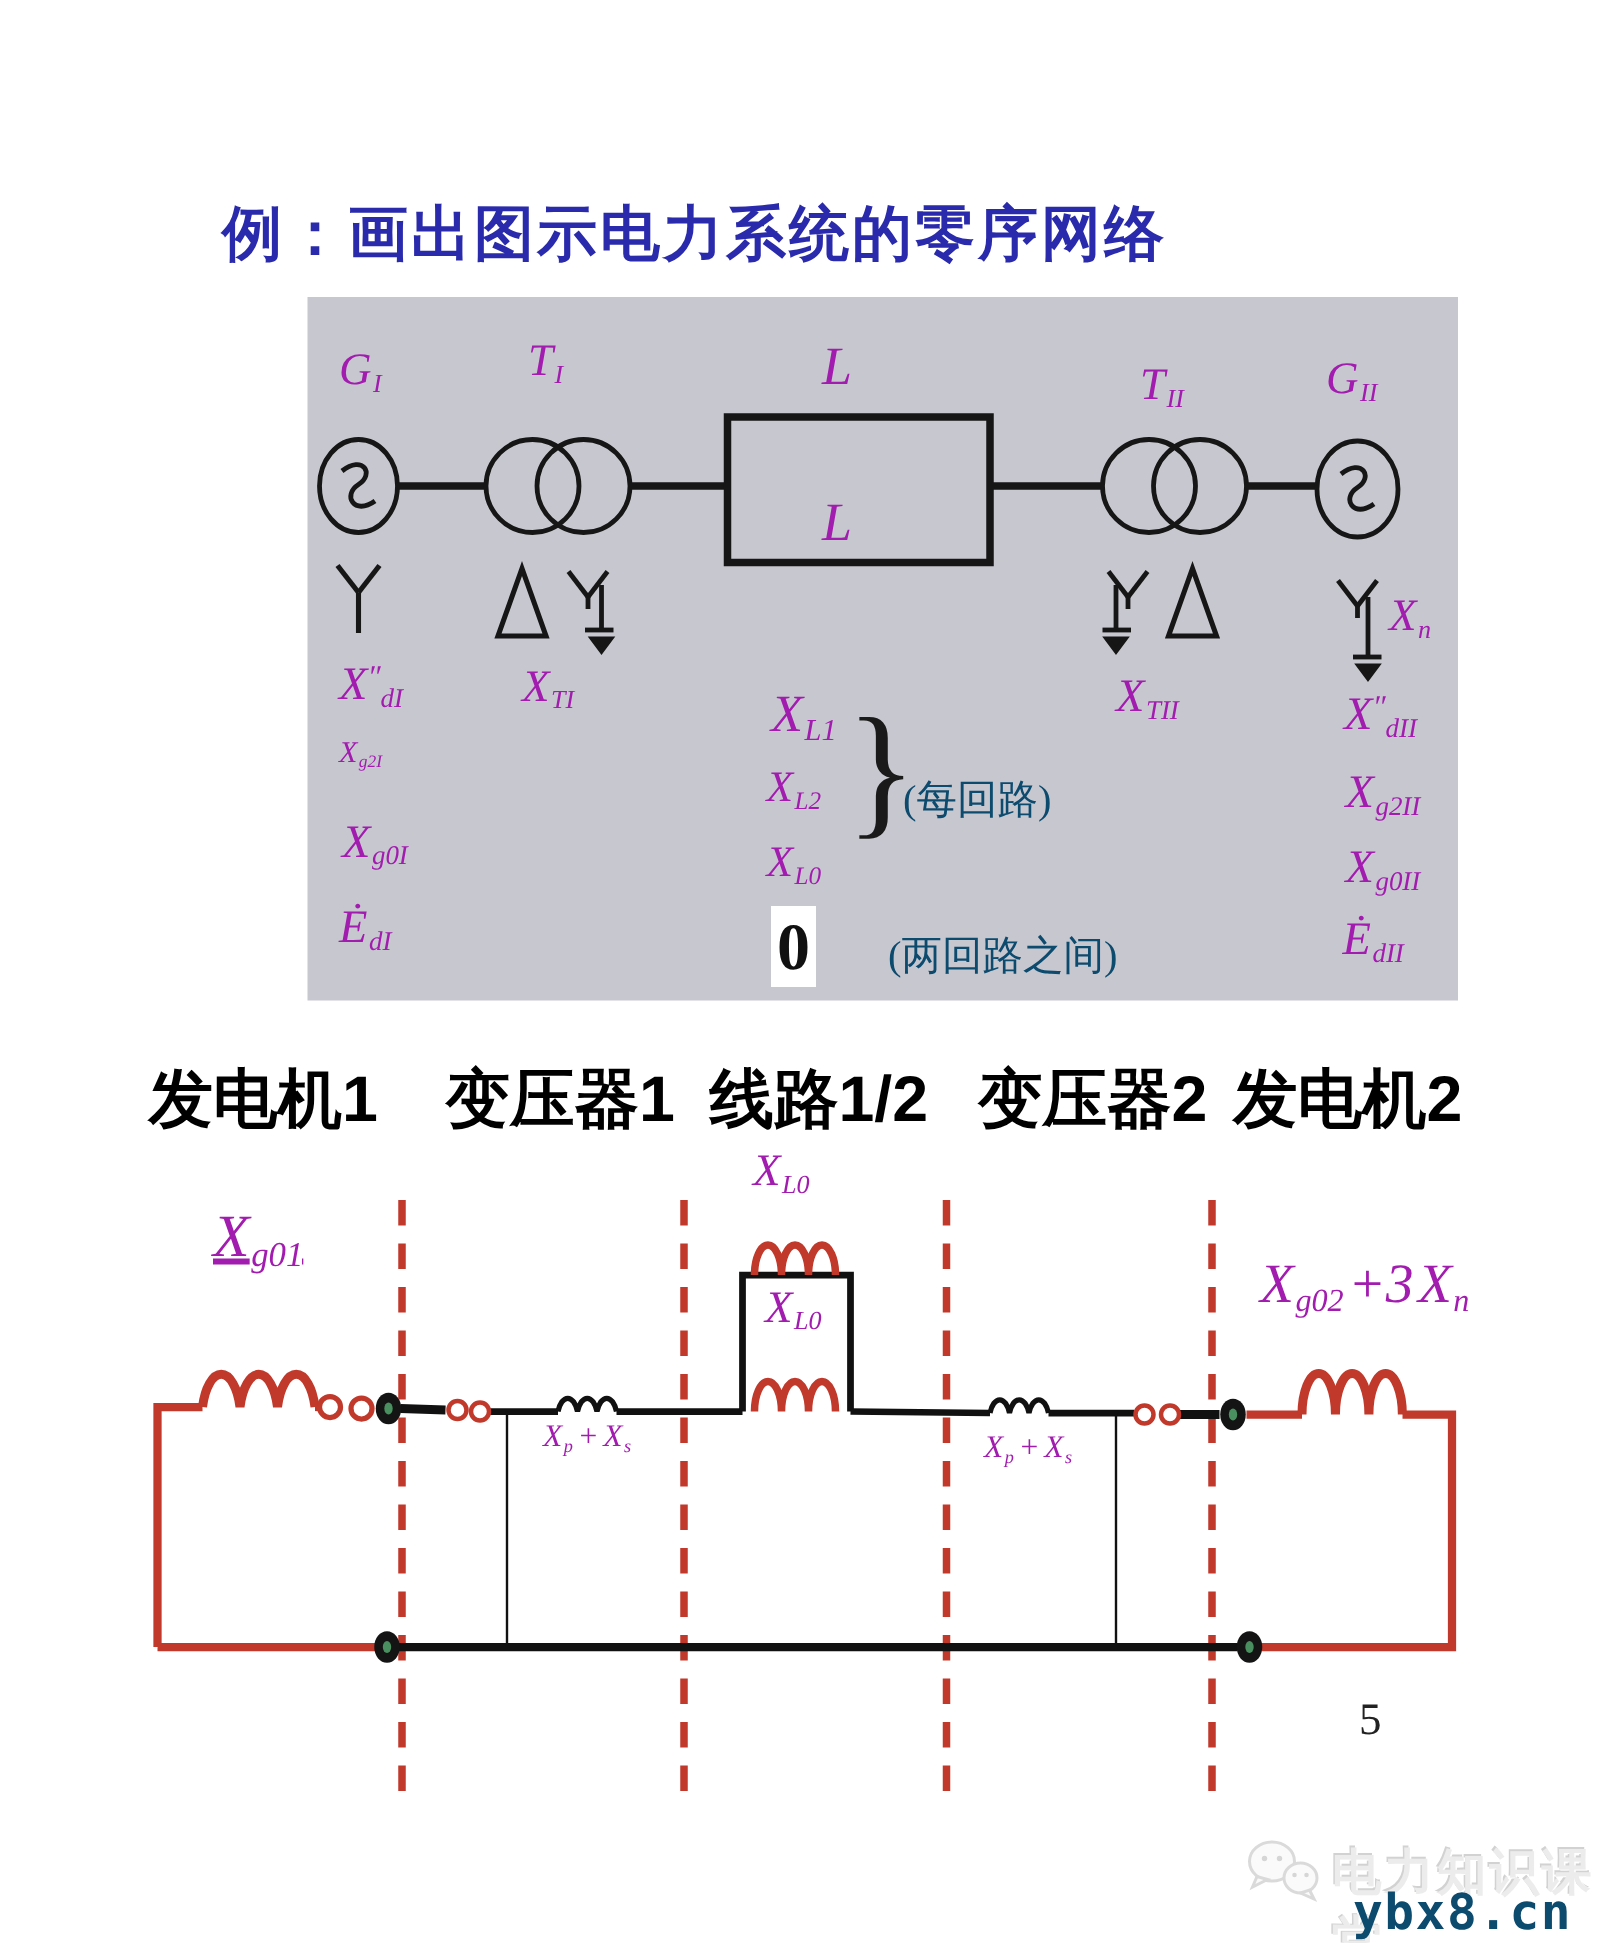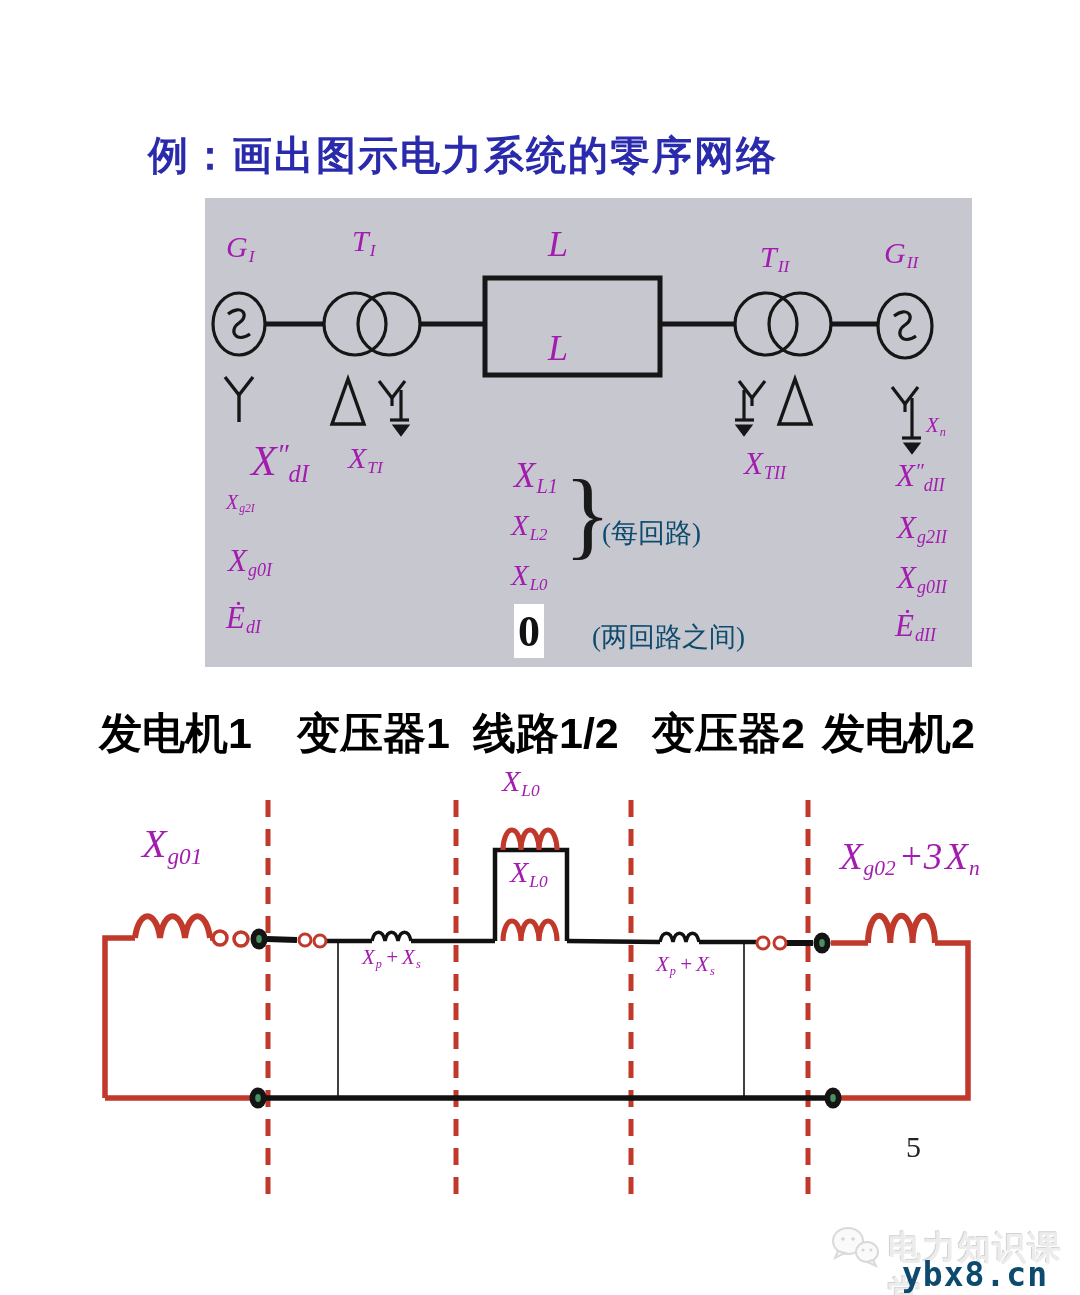--- a/index.html
+++ b/index.html
@@ -98,40 +98,40 @@
   </svg>
 </div>
 
 <div class="abs ml" style="left:226px;top:232px;font-size:30px;"><span>G</span><span class="sub">I</span></div>
 <div class="abs ml" style="left:352px;top:226px;font-size:30px;"><span>T</span><span class="sub">I</span></div>
 <div class="abs ml" style="left:548px;top:226px;font-size:36px;"><span>L</span></div>
 <div class="abs ml" style="left:548px;top:330px;font-size:36px;"><span>L</span></div>
 <div class="abs ml" style="left:760px;top:242px;font-size:30px;"><span>T</span><span class="sub">II</span></div>
 <div class="abs ml" style="left:884px;top:238px;font-size:30px;"><span>G</span><span class="sub">II</span></div>
 
-<div class="abs ml" style="left:226px;top:440px;font-size:42px;margin-left:25px;"><span>X</span><span class="sup">″</span><span class="sub">dI</span></div>
+<div class="abs ml" style="left:226px;top:440px;font-size:31px;"><span>X</span><span class="sup">″</span><span class="sub">dI</span></div>
 <div class="abs ml" style="left:226px;top:492px;font-size:20px;"><span>X</span><span class="sub">g2I</span></div>
 <div class="abs ml" style="left:228px;top:545px;font-size:31px;"><span>X</span><span class="sub">g0I</span></div>
 <div class="abs ml" style="left:226px;top:602px;font-size:31px;"><span>Ė</span><span class="sub">dI</span></div>
 
 <div class="abs ml" style="left:348px;top:443px;font-size:30px;"><span>X</span><span class="sub">TI</span></div>
 
 <div class="abs ml" style="left:514px;top:458px;font-size:35px;font-family:Liberation Serif, serif;"><span>X</span><span class="sub">L1</span></div>
 <div class="abs ml" style="left:511px;top:511px;font-size:29px;"><span>X</span><span class="sub">L2</span></div>
 <div class="abs ml" style="left:511px;top:561px;font-size:29px;"><span>X</span><span class="sub">L0</span></div>
 <div class="abs brace" style="left:564px;top:453px;font-size:98px;line-height:1.25;">}</div>
 <div class="abs cn" style="left:602px;top:520px;font-size:27px;">(每回路)</div>
 
 <div class="abs" id="zero-box">
     <span>0</span>
   </div>
 <div class="abs cn" style="left:592px;top:624px;font-size:27px;">(两回路之间)</div>
 
 <div class="abs ml" style="left:744px;top:448px;font-size:31px;"><span>X</span><span class="sub">TII</span></div>
-<div class="abs ml" style="left:926px;top:415px;font-size:21px;"><span>X</span><span class="sub">n</span></div>
+<div class="abs ml" style="left:926px;top:396px;font-size:30px;"><span>X</span><span class="sub">n</span></div>
 
 <div class="abs ml" style="left:896px;top:460px;font-size:31px;"><span>X</span><span class="sup">″</span><span class="sub">dII</span></div>
 <div class="abs ml" style="left:897px;top:512px;font-size:31px;"><span>X</span><span class="sub">g2II</span></div>
 <div class="abs ml" style="left:897px;top:562px;font-size:31px;"><span>X</span><span class="sub">g0II</span></div>
 <div class="abs ml" style="left:895px;top:610px;font-size:31px;"><span>Ė</span><span class="sub">dII</span></div>
 
 <div class="abs sect" style="left:99px;">发电机1</div>
 <div class="abs sect" style="left:297px;">变压器1</div>
 <div class="abs sect" style="left:473px;">线路1/2</div>
 <div class="abs sect" style="left:652px;">变压器2</div>
@@ -190,21 +190,21 @@
       <ellipse cx="259" cy="169" rx="2.8" ry="4" fill="#4a8f5f"></ellipse>
     <ellipse cx="822" cy="173" rx="8.5" ry="10.5" fill="#141414"></ellipse>
       <ellipse cx="822" cy="173" rx="2.8" ry="4" fill="#4a8f5f"></ellipse>
     <ellipse cx="258" cy="328" rx="8.5" ry="10.5" fill="#141414"></ellipse>
       <ellipse cx="258" cy="328" rx="2.8" ry="4" fill="#4a8f5f"></ellipse>
     <ellipse cx="833" cy="328" rx="8.5" ry="10.5" fill="#141414"></ellipse>
       <ellipse cx="833" cy="328" rx="2.8" ry="4" fill="#4a8f5f"></ellipse>
   </g>
 </svg>
 
-<div class="abs ml" style="left:142px;top:824px;font-size:40px;"><span>X</span><span class="sub">g01</span></div>
+<div class="abs ml" style="left:142px;top:804px;font-size:40px;text-decoration:underline;"><span>X</span><span class="sub">g01</span></div>
 <div class="abs ml" style="left:502px;top:766px;font-size:30px;"><span>X</span><span class="sub">L0</span></div>
 <div class="abs ml" style="left:510px;top:857px;font-size:30px;"><span>X</span><span class="sub">L0</span></div>
 <div class="abs ml" style="left:362px;top:947px;font-size:21px;"><span>X</span><span class="sub">p</span><span class="op">+</span><span>X</span><span class="sub">s</span></div>
 <div class="abs ml" style="left:656px;top:954px;font-size:21px;"><span>X</span><span class="sub">p</span><span class="op">+</span><span>X</span><span class="sub">s</span></div>
 <div class="abs ml" style="left:840px;top:838px;font-size:37px;"><span>X</span><span class="sub">g02</span><span class="op">+3</span><span>X</span><span class="sub">n</span></div>
 
 <div class="abs" id="pagenum">5</div>
 
 <svg class="abs" style="left:826px;top:1222px;" width="58" height="50" viewBox="0 0 58 50">
   <g stroke="#dadada" stroke-width="2" fill="#fafafa">

